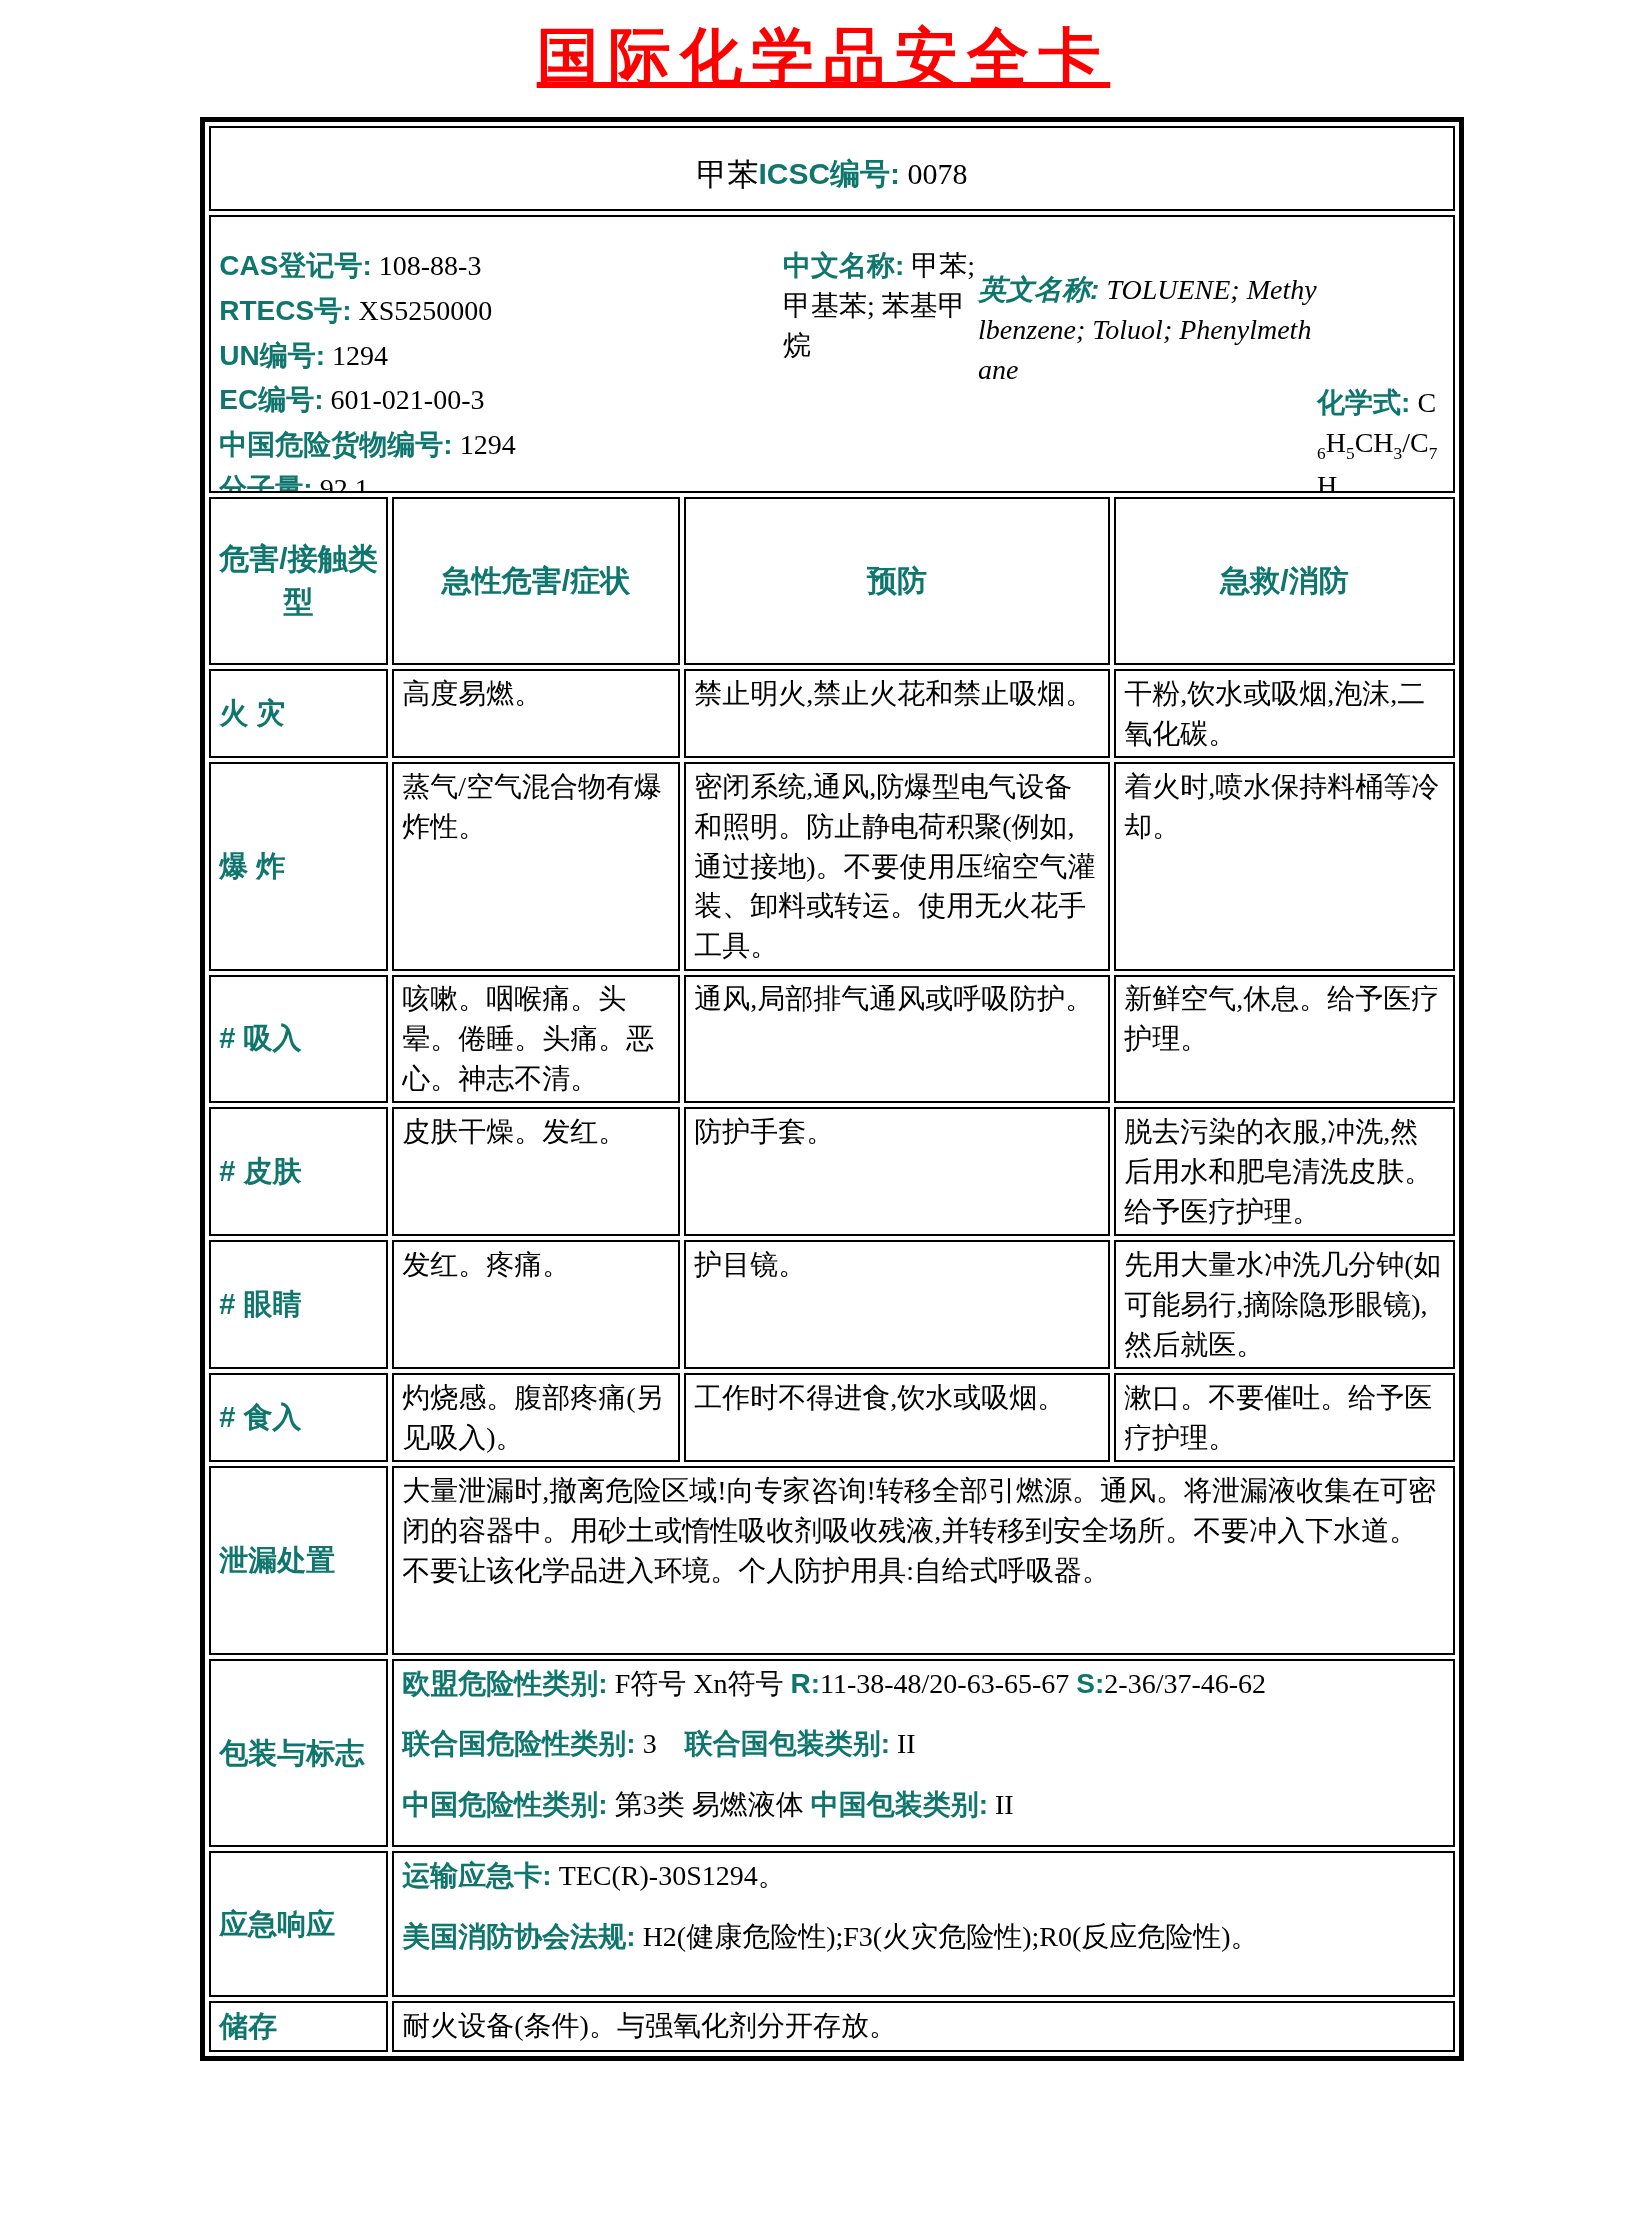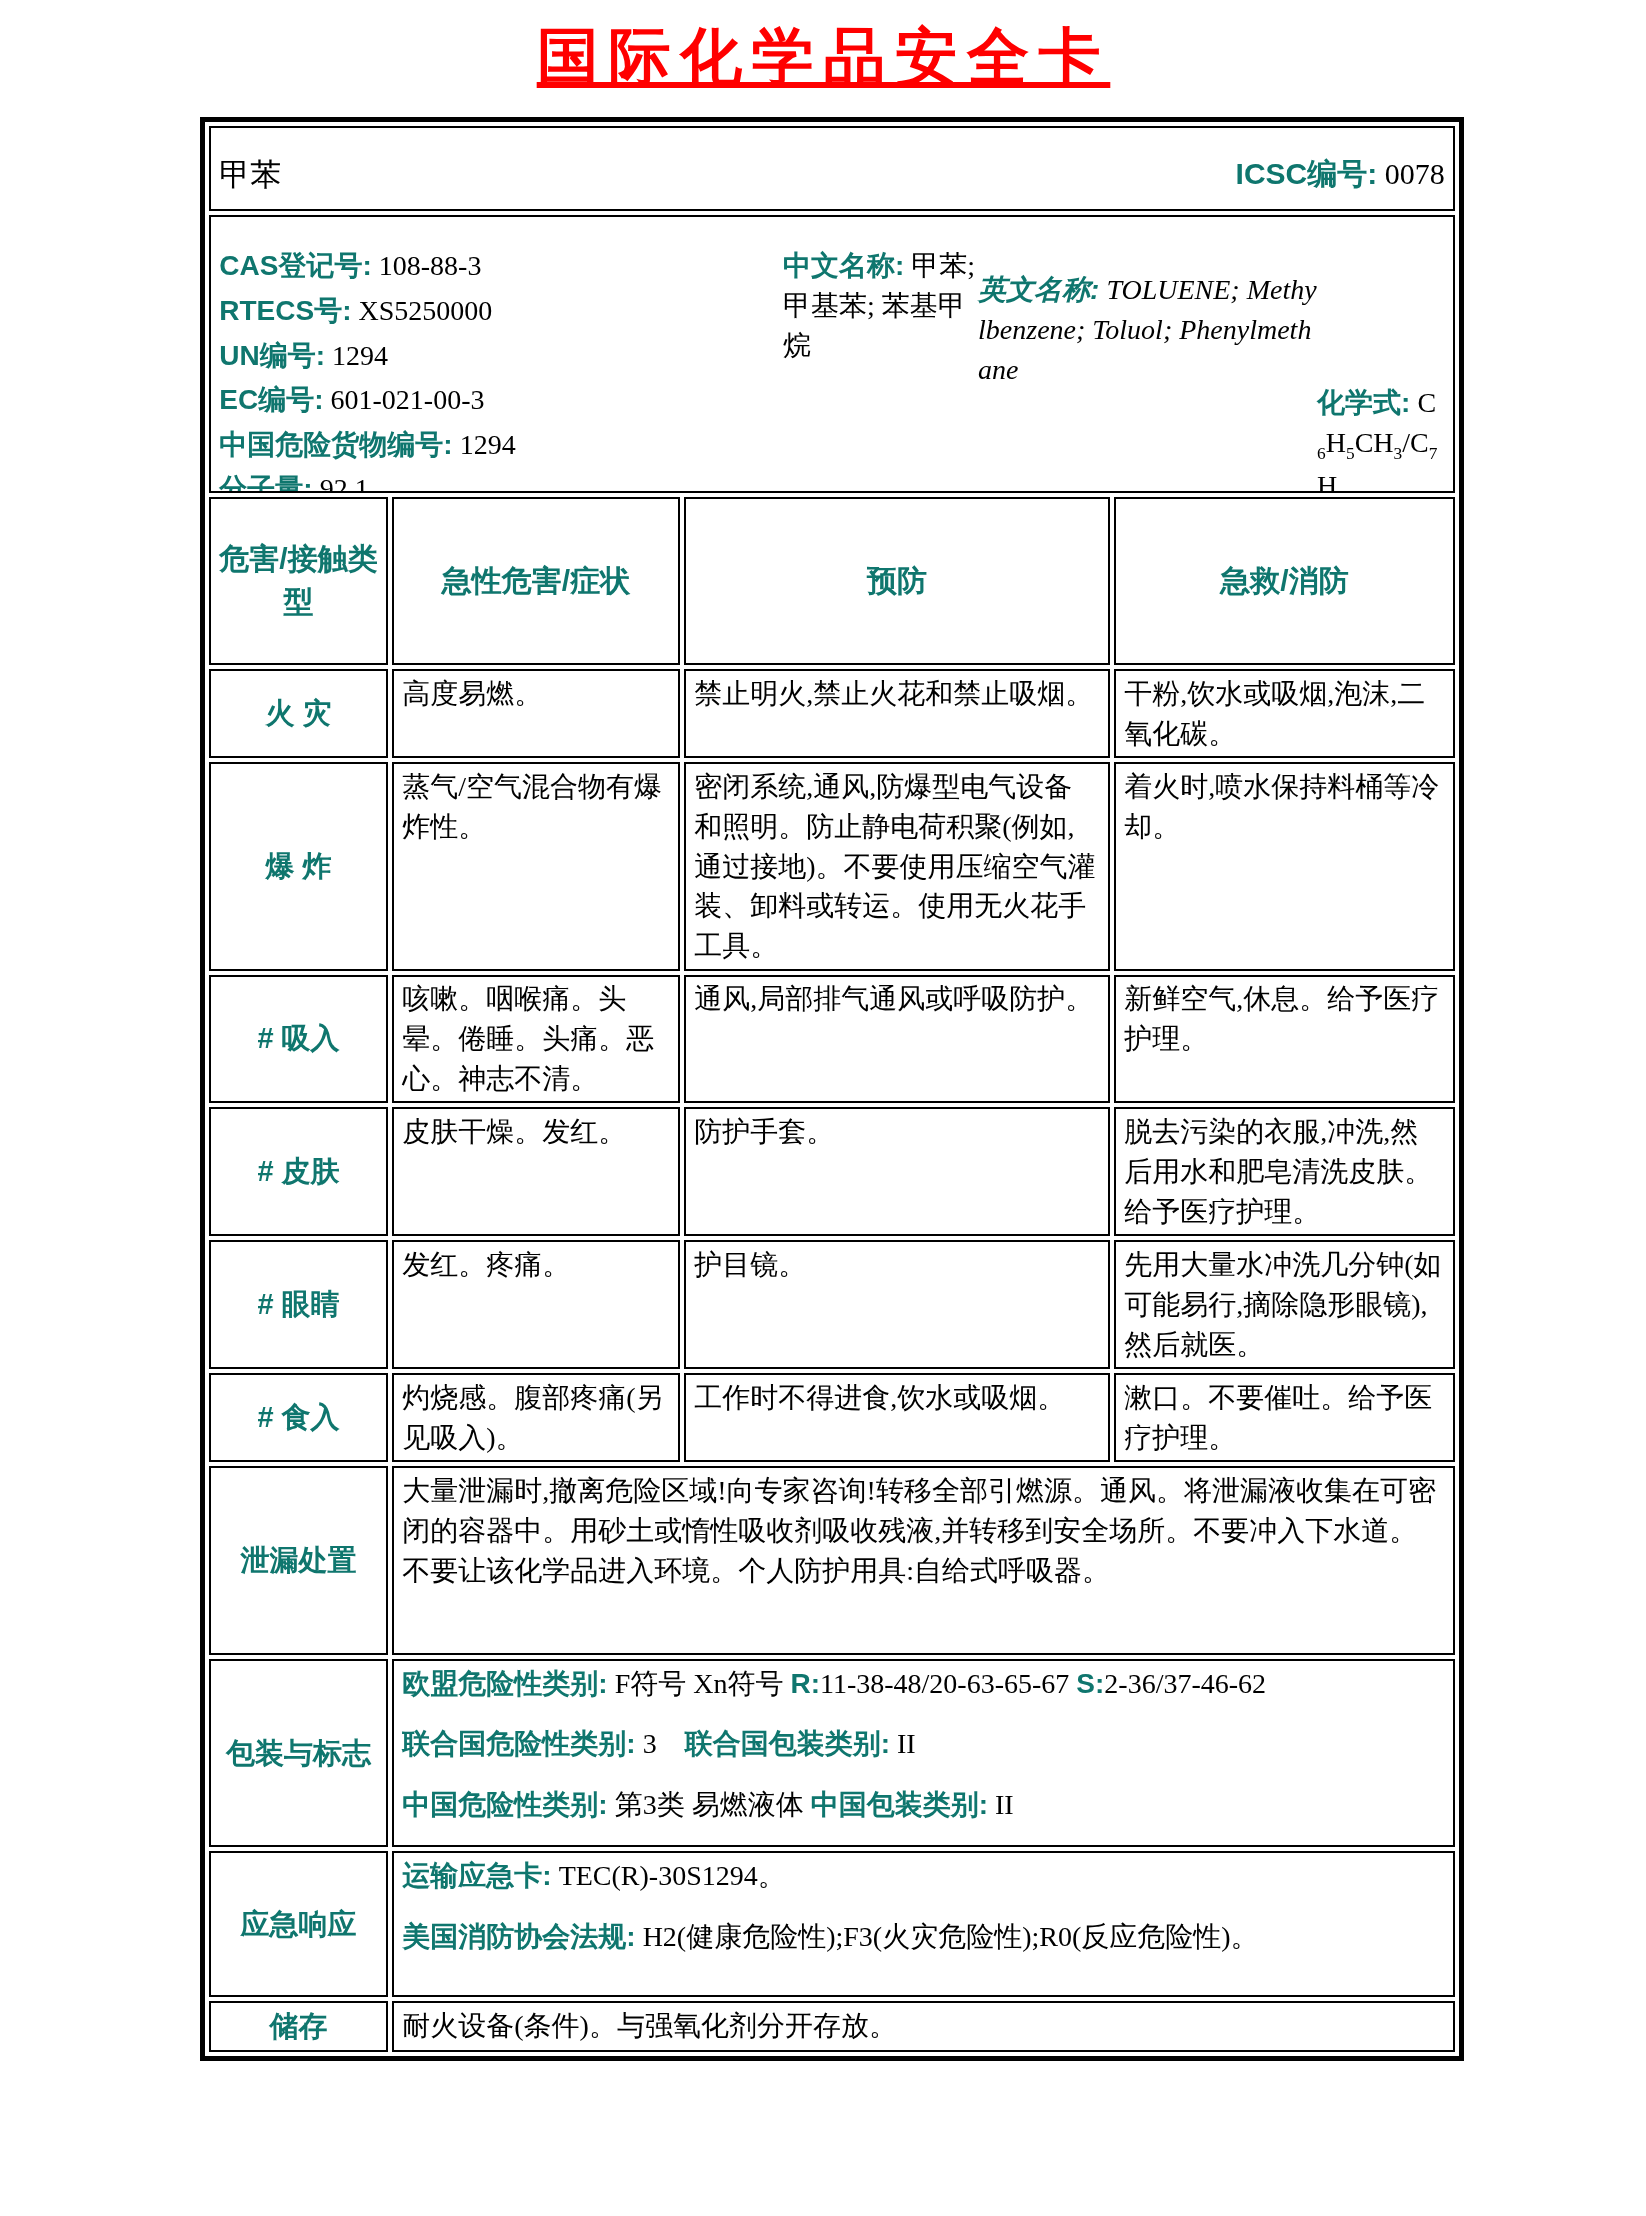--- a/index.html
+++ b/index.html
@@ -41,32 +41,31 @@
     vertical-align:top;
     word-break:break-all;
     overflow:hidden;
   }
   .b, .lab, .hdr{
     color:#0f766e;
     font-weight:bold;
     font-family:"Liberation Sans","DejaVu Sans",sans-serif;
   }
   td.lab{
-    text-align:center;
     vertical-align:middle;
     font-size:29px;
   }
   td.hdr{
     text-align:center;
     vertical-align:middle;
     font-size:30px;
   }
   
   td.cell-title{vertical-align:middle;}
-  .title-flex{display:flex;justify-content:space-between;align-items:center;margin-top:12px;}
+  .title-flex{display:flex;justify-content:center;align-items:center;margin-top:12px;}
   .chem-name{font-size:31px;}
   .icsc{font-size:30px;}
   
   .info-flex{display:flex;height:100%;margin-top:24px;}
   .info-left{width:46%;display:flex;flex-direction:column;justify-content:space-between;padding:2.8px 0;}
   .info-right{flex:1;display:flex;padding:2.8px 0;}
   .id-line{white-space:nowrap;}
   .en-block{margin-top:23.6px;font-style:italic;}
   .formula-block{margin-top:auto;}
   sub{font-size:0.62em;}

